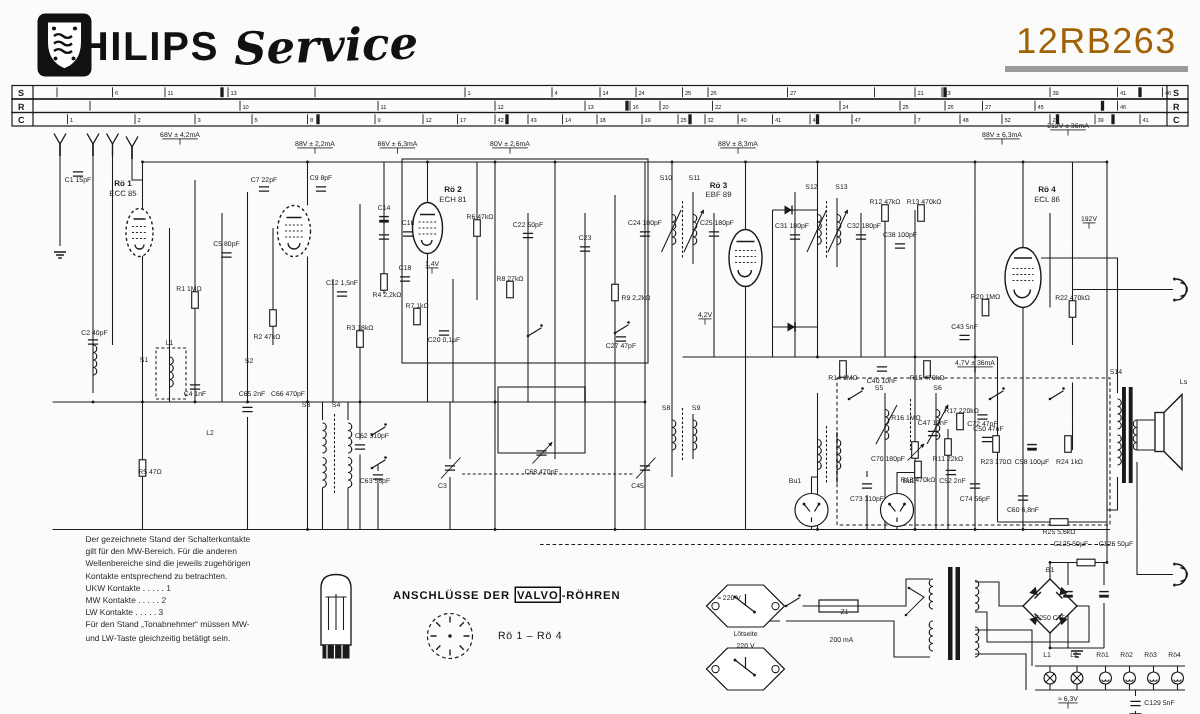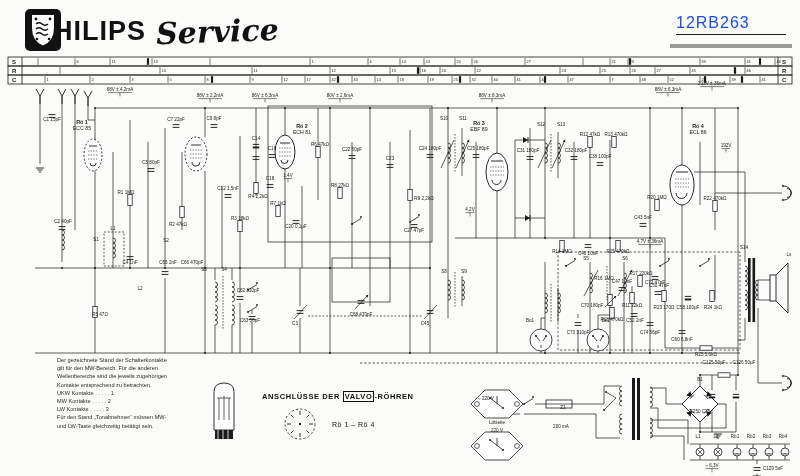--- a/index.html
+++ b/index.html
@@ -3,22 +3,22 @@
 <meta charset="utf-8">
 <style>
   html,body{margin:0;padding:0;background:#e8e8e6;}
   #page{position:relative;width:800px;height:476px;background:#fbfbf9;overflow:hidden;
         font-family:"Liberation Sans",sans-serif;color:#1a1a1a;}
   
   #brandrow{position:absolute;left:24px;top:8px;height:46px;display:flex;align-items:center;}
   #brand{font-weight:bold;font-size:27px;letter-spacing:1px;margin-left:10px;color:#111;}
   #brandscript{font-family:"DejaVu Serif",serif;font-style:italic;font-weight:bold;
                font-size:30px;margin-left:10px;transform:rotate(-2deg);color:#111;}
-  #model{position:absolute;right:14px;top:14px;width:110px;
-         font-size:16px;letter-spacing:1px;color:#1d4ed8;border-bottom:1.5px solid #222;padding-bottom:2px;}
+  #model{position:absolute;right:14px;top:14px;width:110px;text-align:center;
+         font-size:24px;letter-spacing:1px;color:#a16207;border-bottom:1.5px solid #222;padding-bottom:2px;}
   #modelbar{position:absolute;right:8px;top:44px;width:122px;height:4px;background:#9a9a98;}
   
   #note{position:absolute;left:57px;top:356px;width:170px;font-size:5.6px;line-height:8.2px;color:#2a2a2a;}
   
   #caption{position:absolute;left:262px;top:392px;font-size:7.5px;font-weight:bold;letter-spacing:.6px;color:#111;}
   #caption .brandword{border:1px solid #111;padding:0 1px;}
   #tuberange{position:absolute;left:332px;top:421px;font-size:7px;letter-spacing:.5px;color:#111;}
   svg{position:absolute;left:0;top:0;}
   text{font-family:"Liberation Sans",sans-serif;fill:#1a1a1a;}
 </style>

